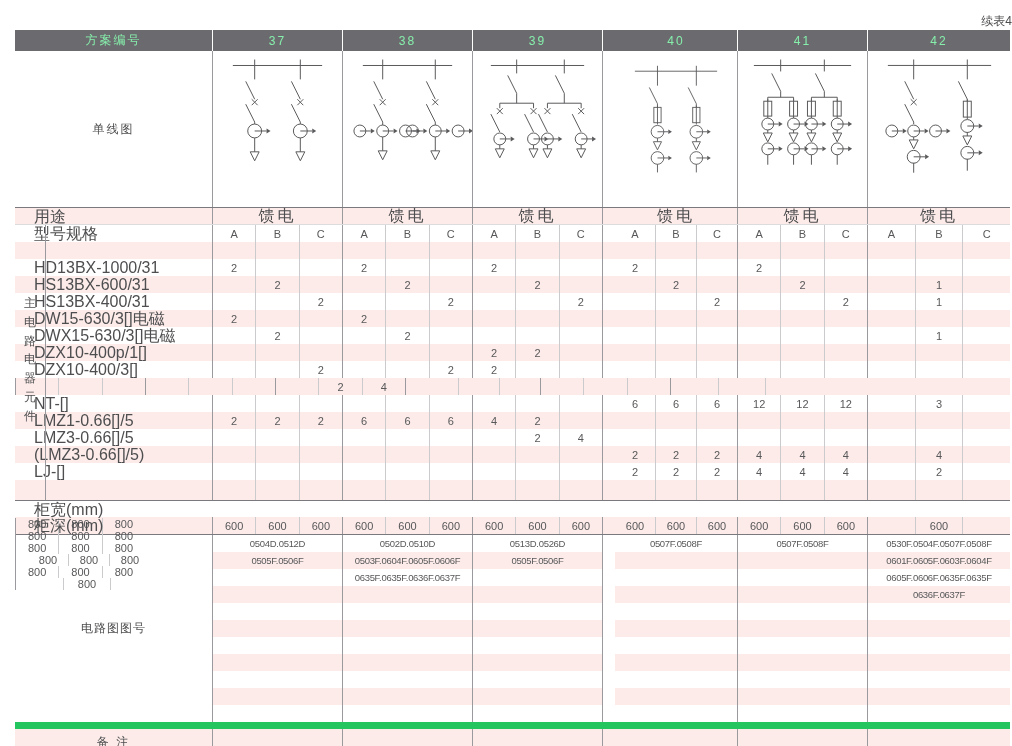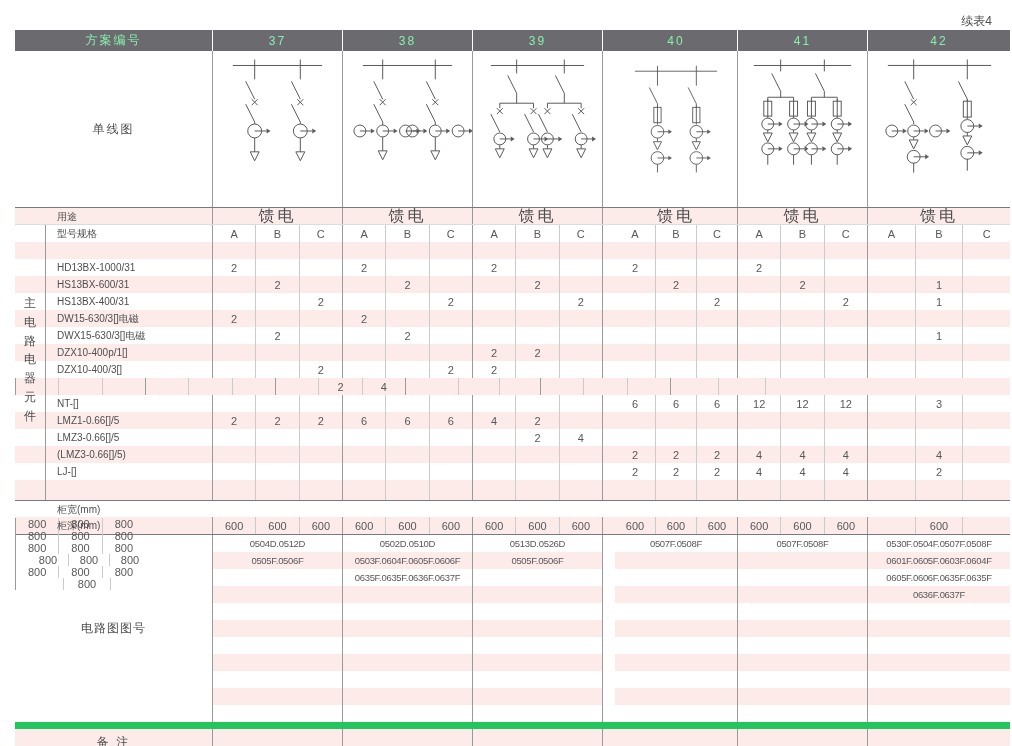--- a/index.html
+++ b/index.html
@@ -1,40 +1,40 @@
 <!DOCTYPE html>
 <html><head>
 <meta charset="utf-8">
 <style>
   html,body{margin:0;padding:0;background:#fff;}
   .sheet{position:relative;width:1012px;height:746px;background:#fff;overflow:hidden;
          font-family:"Liberation Sans","DejaVu Sans",sans-serif;color:#4e4e50;}
   .title{position:absolute;left:28px;top:6px;font-size:13px;color:#8b5cf6;margin-top:28px;}
   .title .bullet{margin-right:6px;font-size:12px;}
-  .cont{position:absolute;right:20px;top:13px;font-size:12px;color:#4e4e50;}
+  .cont{position:absolute;right:0;top:13px;font-size:12px;color:#4e4e50;}
   .tbl{position:absolute;left:15px;top:30px;width:995px;}
   .band{display:flex;box-sizing:border-box;}
   .lc{width:197px;box-sizing:border-box;flex:0 0 auto;}
   .sc{box-sizing:border-box;flex:0 0 auto;border-left:1px solid #9a999d;display:flex;}
   .sw0,.sw1,.sw2,.sw4{width:130px;}
   .sw3{width:135px;padding-left:12px;}
   .sw5{width:143px;}
   
   .hdr{height:21px;background:#6b6a6e;}
   .hdr .lc,.hdr .sc{display:flex;align-items:center;justify-content:center;
       color:#86efac;font-size:12px;letter-spacing:2px;}
   .hdr .sc{border-left:1px solid #fff;}
   
   .diag{height:157px;border-bottom:1px solid #7a797d;}
   .diag .lc{display:flex;align-items:center;justify-content:center;font-size:12px;letter-spacing:2px;}
   .diag .sc{align-items:flex-start;justify-content:center;}
   .diag svg{display:block;}
   
   .trow{display:flex;height:17px;box-sizing:border-box;}
-  .trow .lc{font-size:10px;line-height:17px;padding-left:42px;white-space:nowrap;overflow:hidden;}
+  .trow .lc{font-size:16px;line-height:17px;padding-left:19px;white-space:nowrap;overflow:hidden;}
   .pink{background:#fcebe9;}
   .usage{border-bottom:1px solid #dcdcde;}
   .usage .sc{align-items:center;justify-content:center;font-size:16px;letter-spacing:3px;}
   .sub{flex:1 1 0;display:flex;align-items:center;justify-content:center;
        font-size:11px;color:#58585a;box-sizing:border-box;}
   .sub + .sub{border-left:1px solid #cbcbce;}
   .h20{height:20px;}
   .bt{border-top:1px solid #7a797d;flex-direction:column;}
   
   .circ{height:188px;border-top:1px solid #7a797d;}

